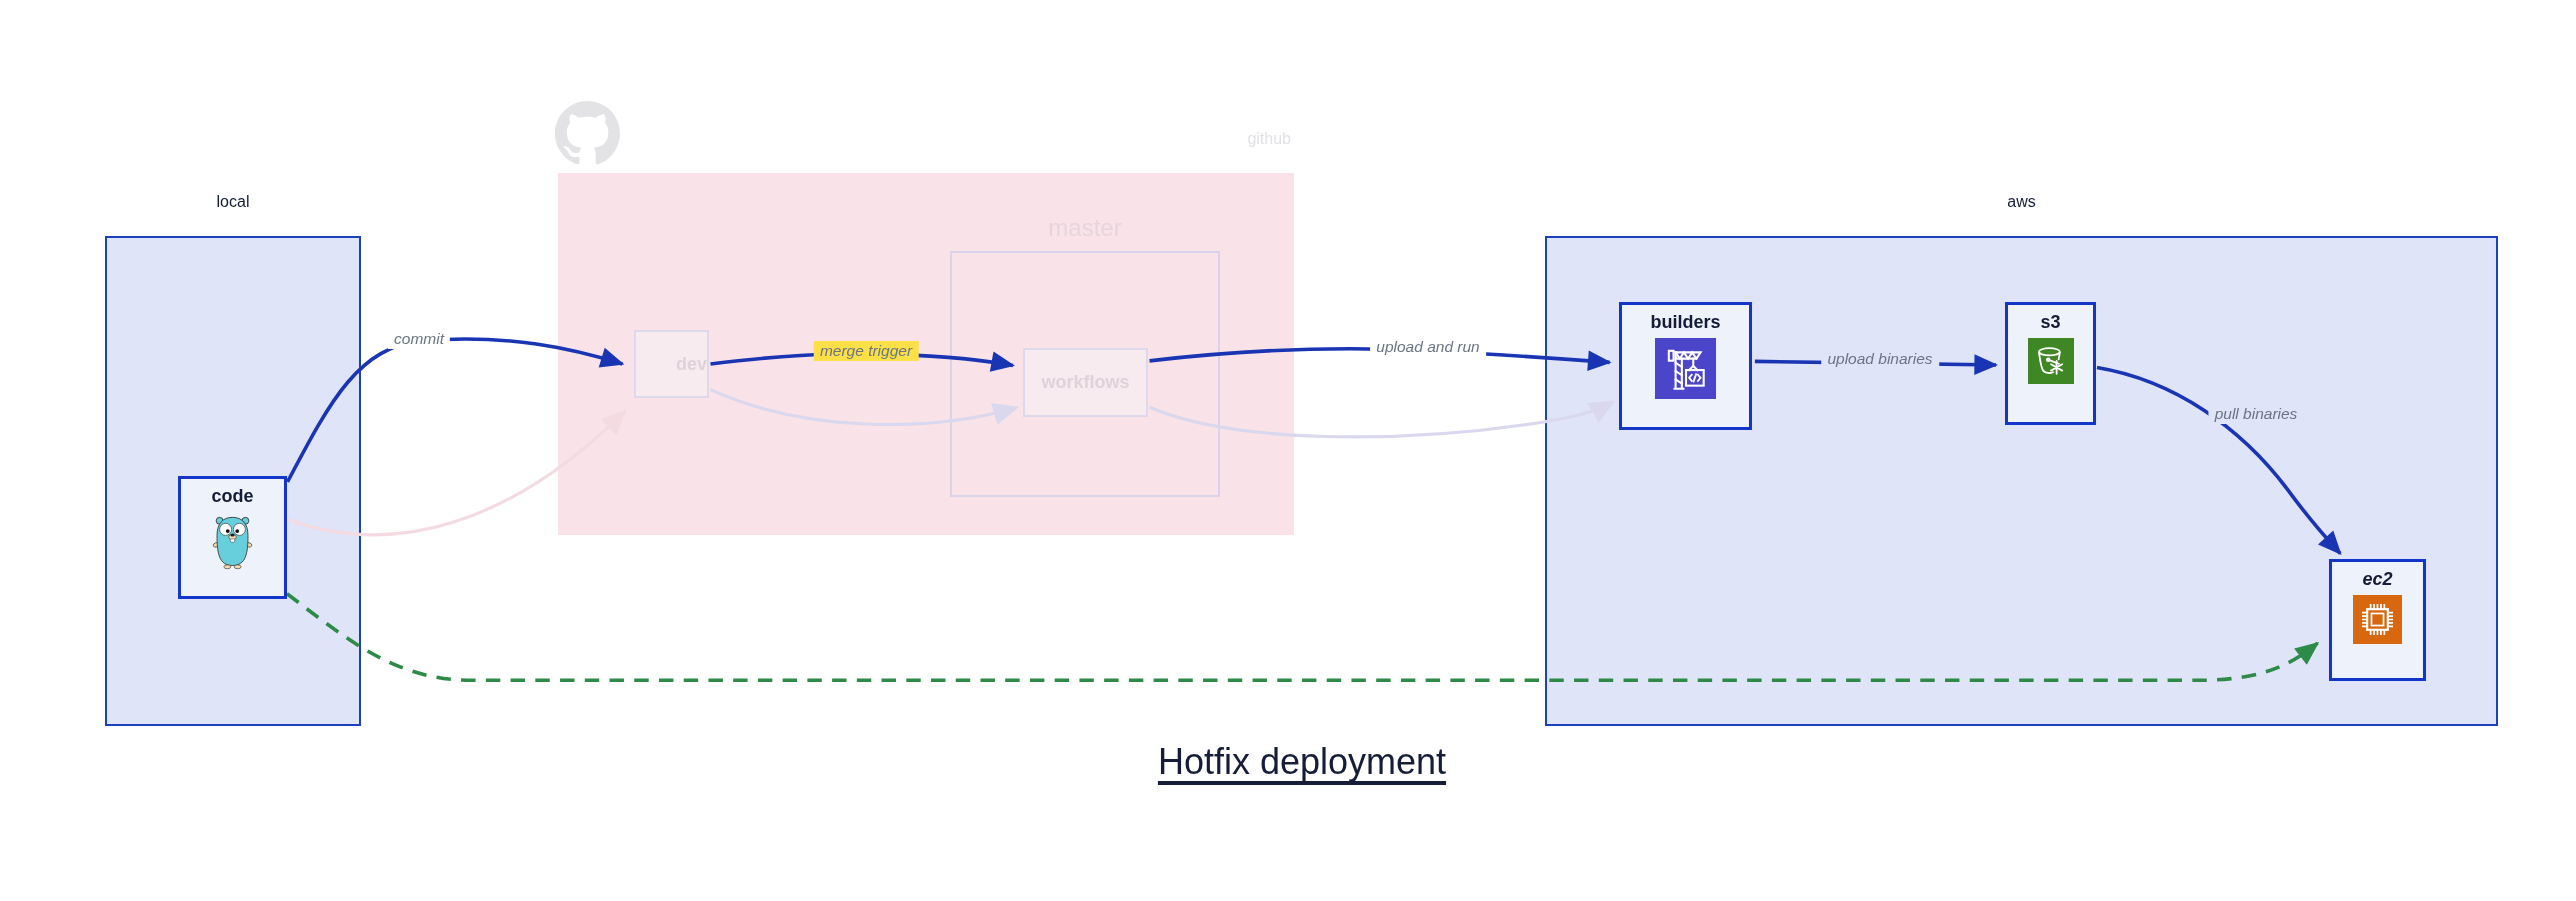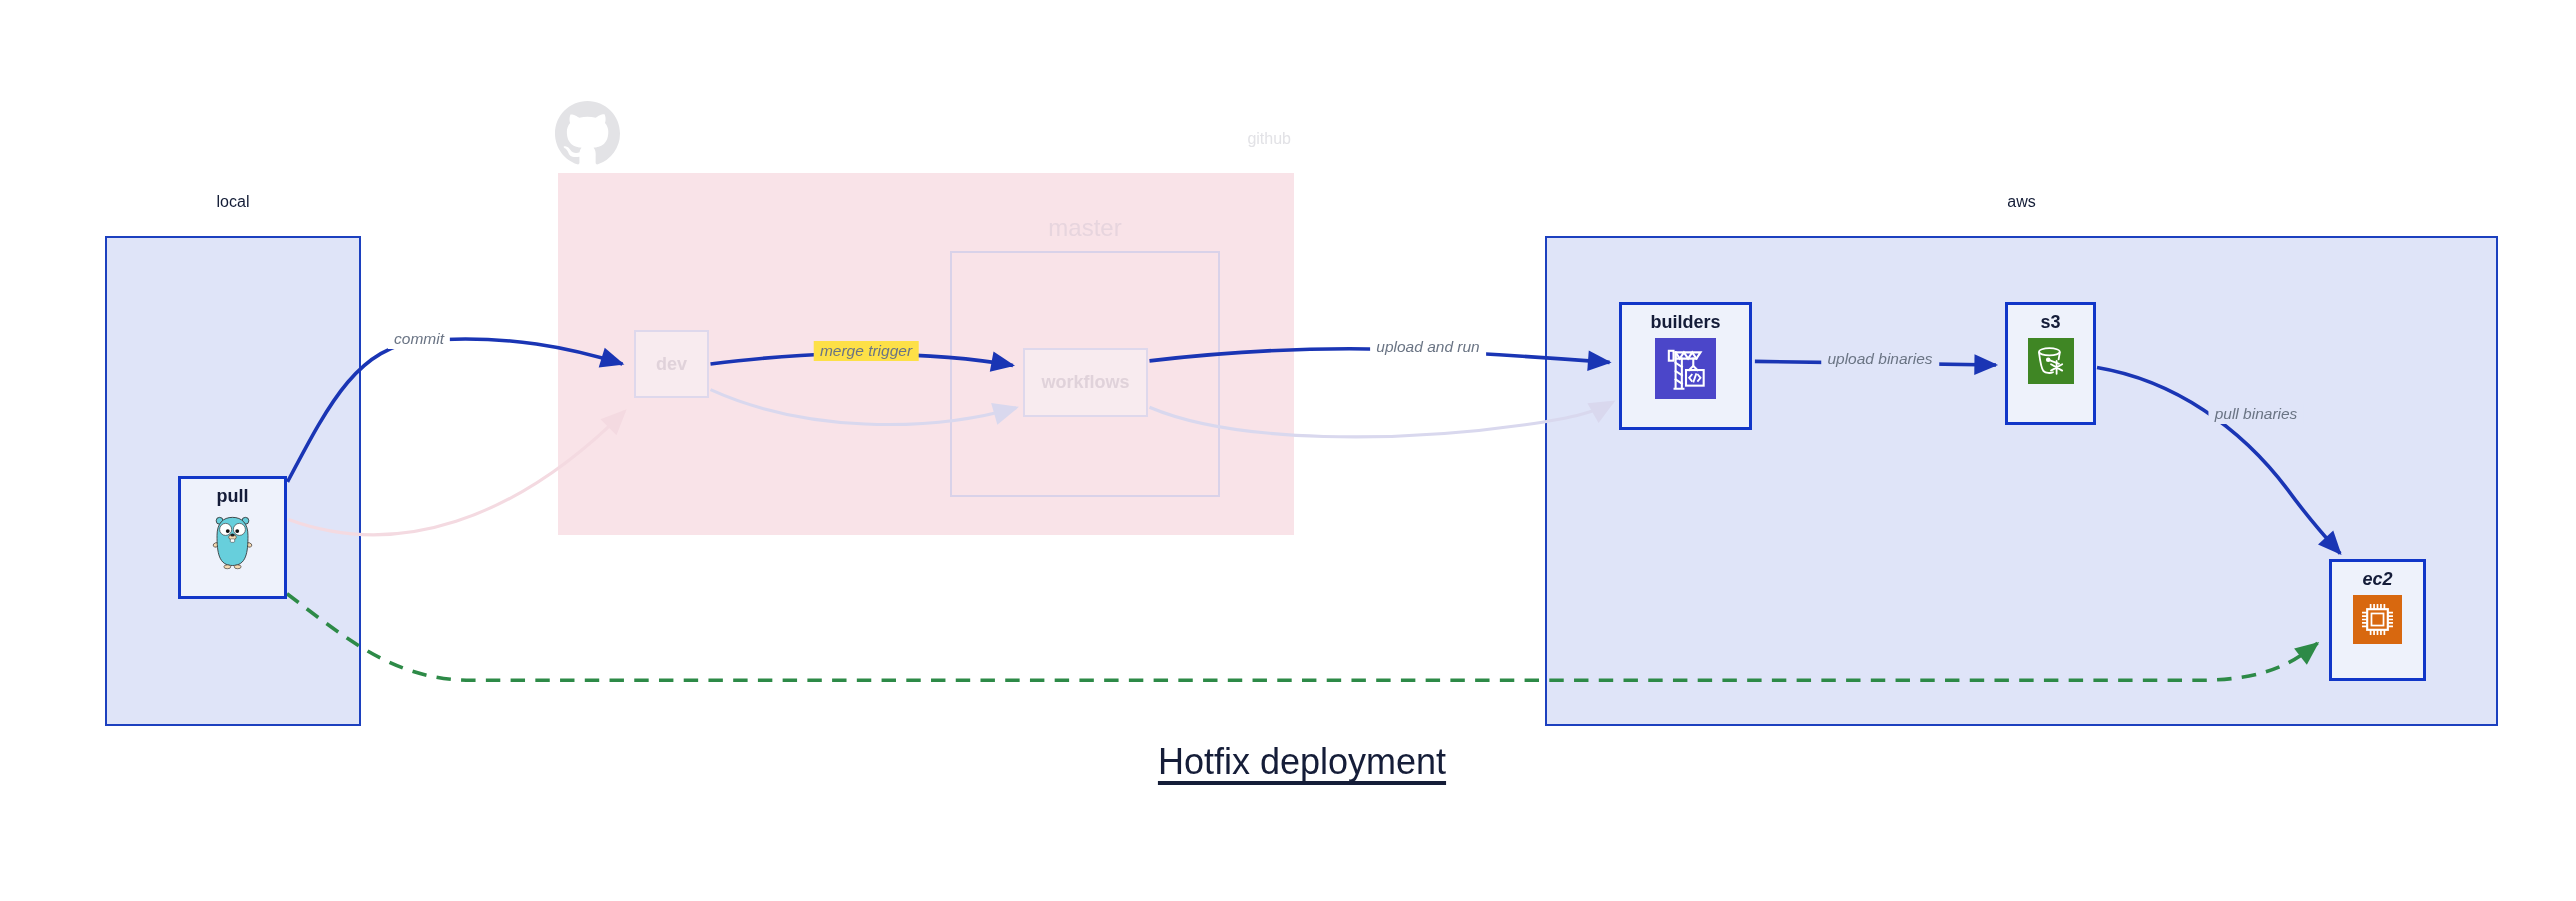--- a/index.html
+++ b/index.html
@@ -22,21 +22,21 @@
   #octocat{position:absolute;left:555px;top:101px;z-index:1;}
 
   
   .node{position:absolute;display:flex;flex-direction:column;align-items:center;z-index:3;box-sizing:border-box;}
   .node-solid{background:#eef2fb;border:3.1px solid #1136c8;}
   .node-faded{background:#f8ebef;border:2.1px solid #ded8ec;justify-content:center;}
   .node-label{font-weight:bold;font-size:18px;color:#141c38;margin-top:7.2px;}
   .node-label-faded{font-weight:bold;font-size:18px;color:#e0d2da;}
   .node-icon{margin-top:5.2px;display:flex;align-items:center;justify-content:center;}
   #code-node{left:178px;top:476px;width:109px;height:123px;}
-  #dev-node{left:634px;top:330px;width:75px;height:68px;}
+  #dev-node{left:634px;top:330px;width:75px;height:68px;align-items:flex-end;}
   #workflows-node{left:1023px;top:348px;width:125px;height:69px;}
   #builders-node{left:1619px;top:302px;width:133px;height:128px;}
   #s3-node{left:2005px;top:302px;width:91px;height:123px;}
   #ec2-node{left:2329px;top:559px;width:97px;height:122px;font-style:italic;}
   .icon-tile{display:flex;align-items:center;justify-content:center;}
   #builders-icon{width:61px;height:61px;background:#4b46c9;}
   #s3-icon{width:46px;height:46px;background:#3f8624;}
   #ec2-icon{width:49px;height:49px;background:#d8680f;}
 
   
@@ -98,21 +98,21 @@
     <path d="M 558 935 C 640 780 695 672 820 661 C 990 648 1110 676 1208 706" fill="none" stroke="#1a35b4" stroke-width="7" marker-end="url(#ab)"></path>
     <path d="M 1379 706 C 1520 689 1600 686 1690 687 C 1800 688 1900 697 1966 709" fill="none" stroke="#1a35b4" stroke-width="7" marker-end="url(#ab)"></path>
     <path d="M 2231 700 C 2420 678 2600 672 2760 680 C 2900 687 3030 696 3124 703" fill="none" stroke="#1a35b4" stroke-width="7" marker-end="url(#ab)"></path>
     <path d="M 3406 701 C 3560 703 3720 706 3874 708" fill="none" stroke="#1a35b4" stroke-width="7" marker-end="url(#ab)"></path>
     <path d="M 4070 713 C 4220 738 4350 830 4440 950 C 4480 1005 4522 1052 4542 1074" fill="none" stroke="#1a35b4" stroke-width="7" marker-end="url(#ab)"></path>
 
     <path d="M 557 1152 C 670 1237 760 1316 905 1320 L 4280 1320 C 4405 1317 4452 1284 4498 1248" fill="none" stroke="#2d8a47" stroke-width="7" stroke-dasharray="28 20" marker-end="url(#ag)"></path>
   </svg>
 
   <div class="node node-solid" id="code-node">
-    <span class="node-label">pull</span>
+    <span class="node-label">code</span>
     <span class="node-icon">
       <svg width="43" height="58" viewBox="0 0 100 130">
         <circle cx="20" cy="18" r="8" fill="#67cfdc" stroke="#333" stroke-width="2"></circle>
         <circle cx="80" cy="18" r="8" fill="#67cfdc" stroke="#333" stroke-width="2"></circle>
         <ellipse cx="12" cy="74" rx="7" ry="5" fill="#f7d9b0" stroke="#333" stroke-width="1.5" transform="rotate(-20 12 74)"></ellipse>
         <ellipse cx="88" cy="74" rx="7" ry="5" fill="#f7d9b0" stroke="#333" stroke-width="1.5" transform="rotate(20 88 74)"></ellipse>
         <path d="M50 10 C72 10 86 24 86 52 C86 92 82 122 50 122 C18 122 14 92 14 52 C14 24 28 10 50 10 Z" fill="#67cfdc" stroke="#333" stroke-width="2"></path>
         <ellipse cx="38" cy="125" rx="8" ry="4.5" fill="#f7d9b0" stroke="#333" stroke-width="1.5"></ellipse>
         <ellipse cx="62" cy="125" rx="8" ry="4.5" fill="#f7d9b0" stroke="#333" stroke-width="1.5"></ellipse>
         <circle cx="34" cy="38" r="14" fill="#fff" stroke="#333" stroke-width="1.5"></circle>

